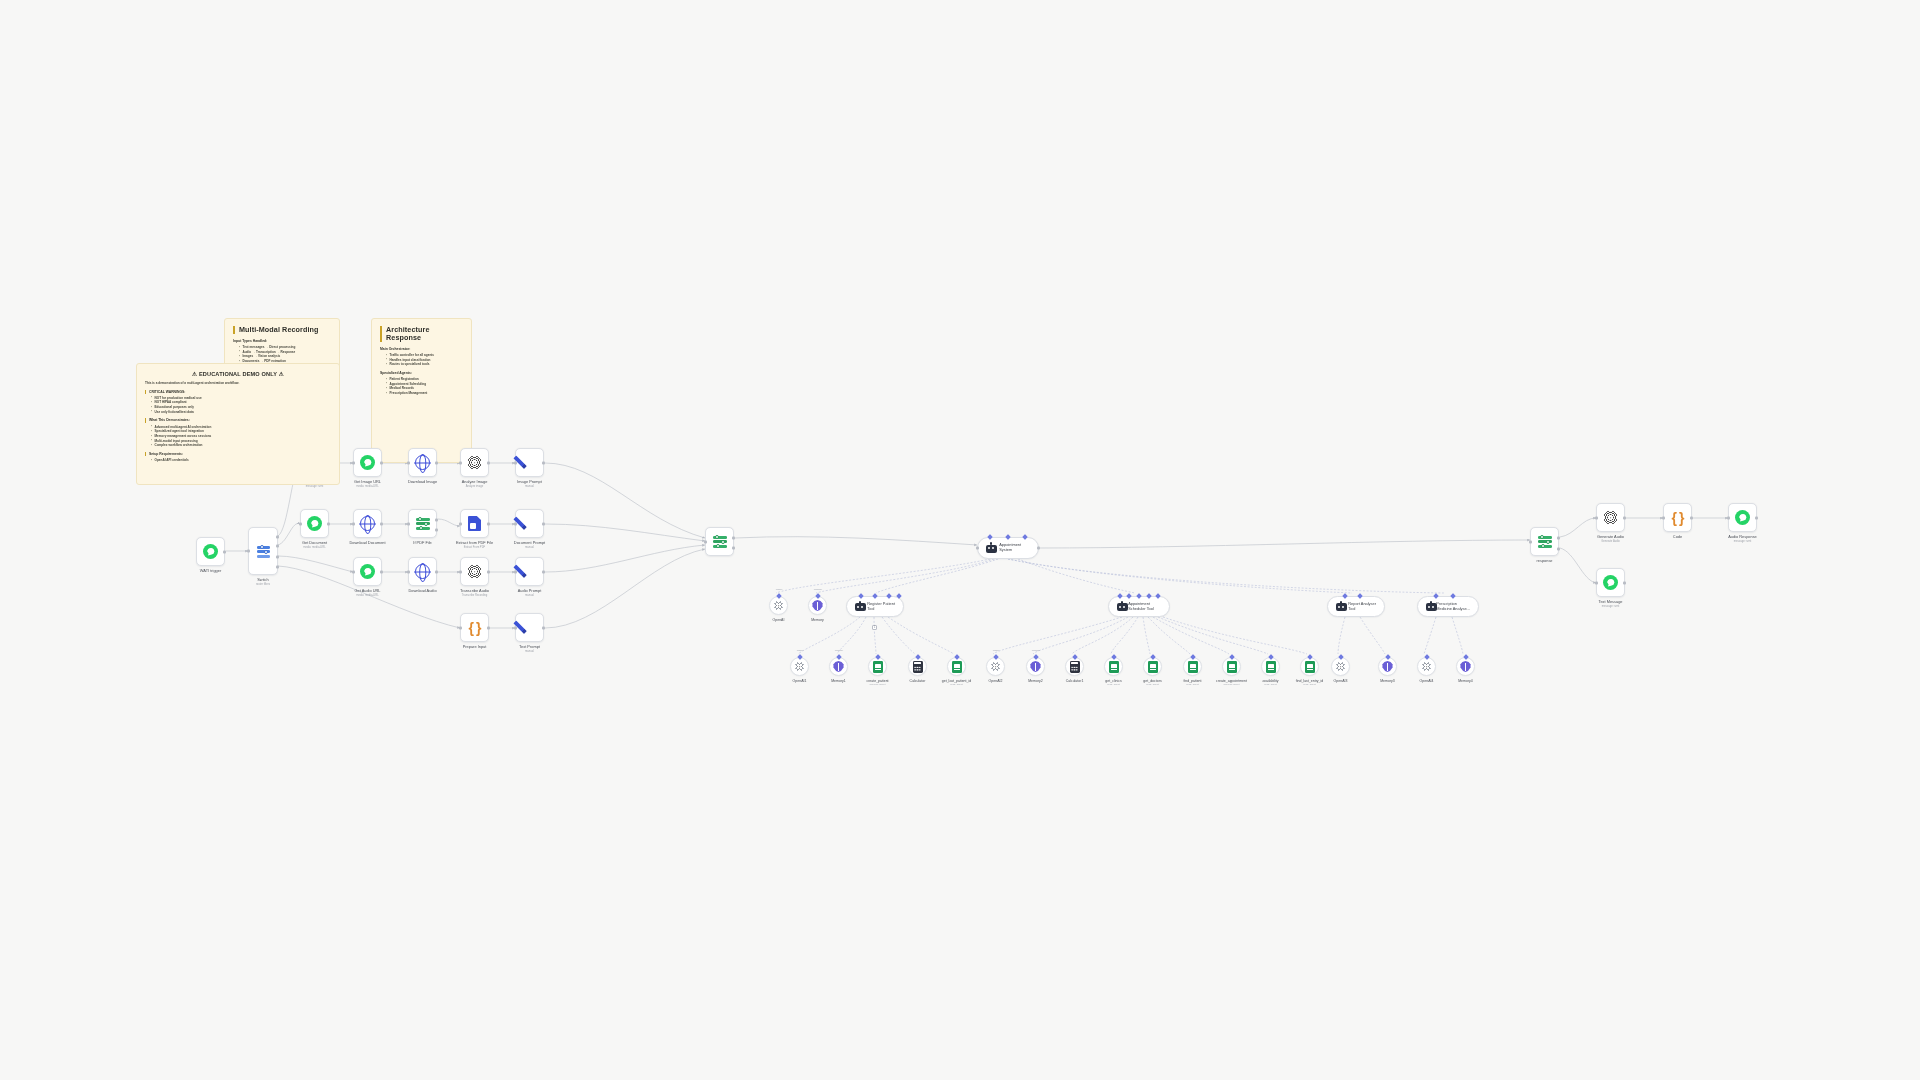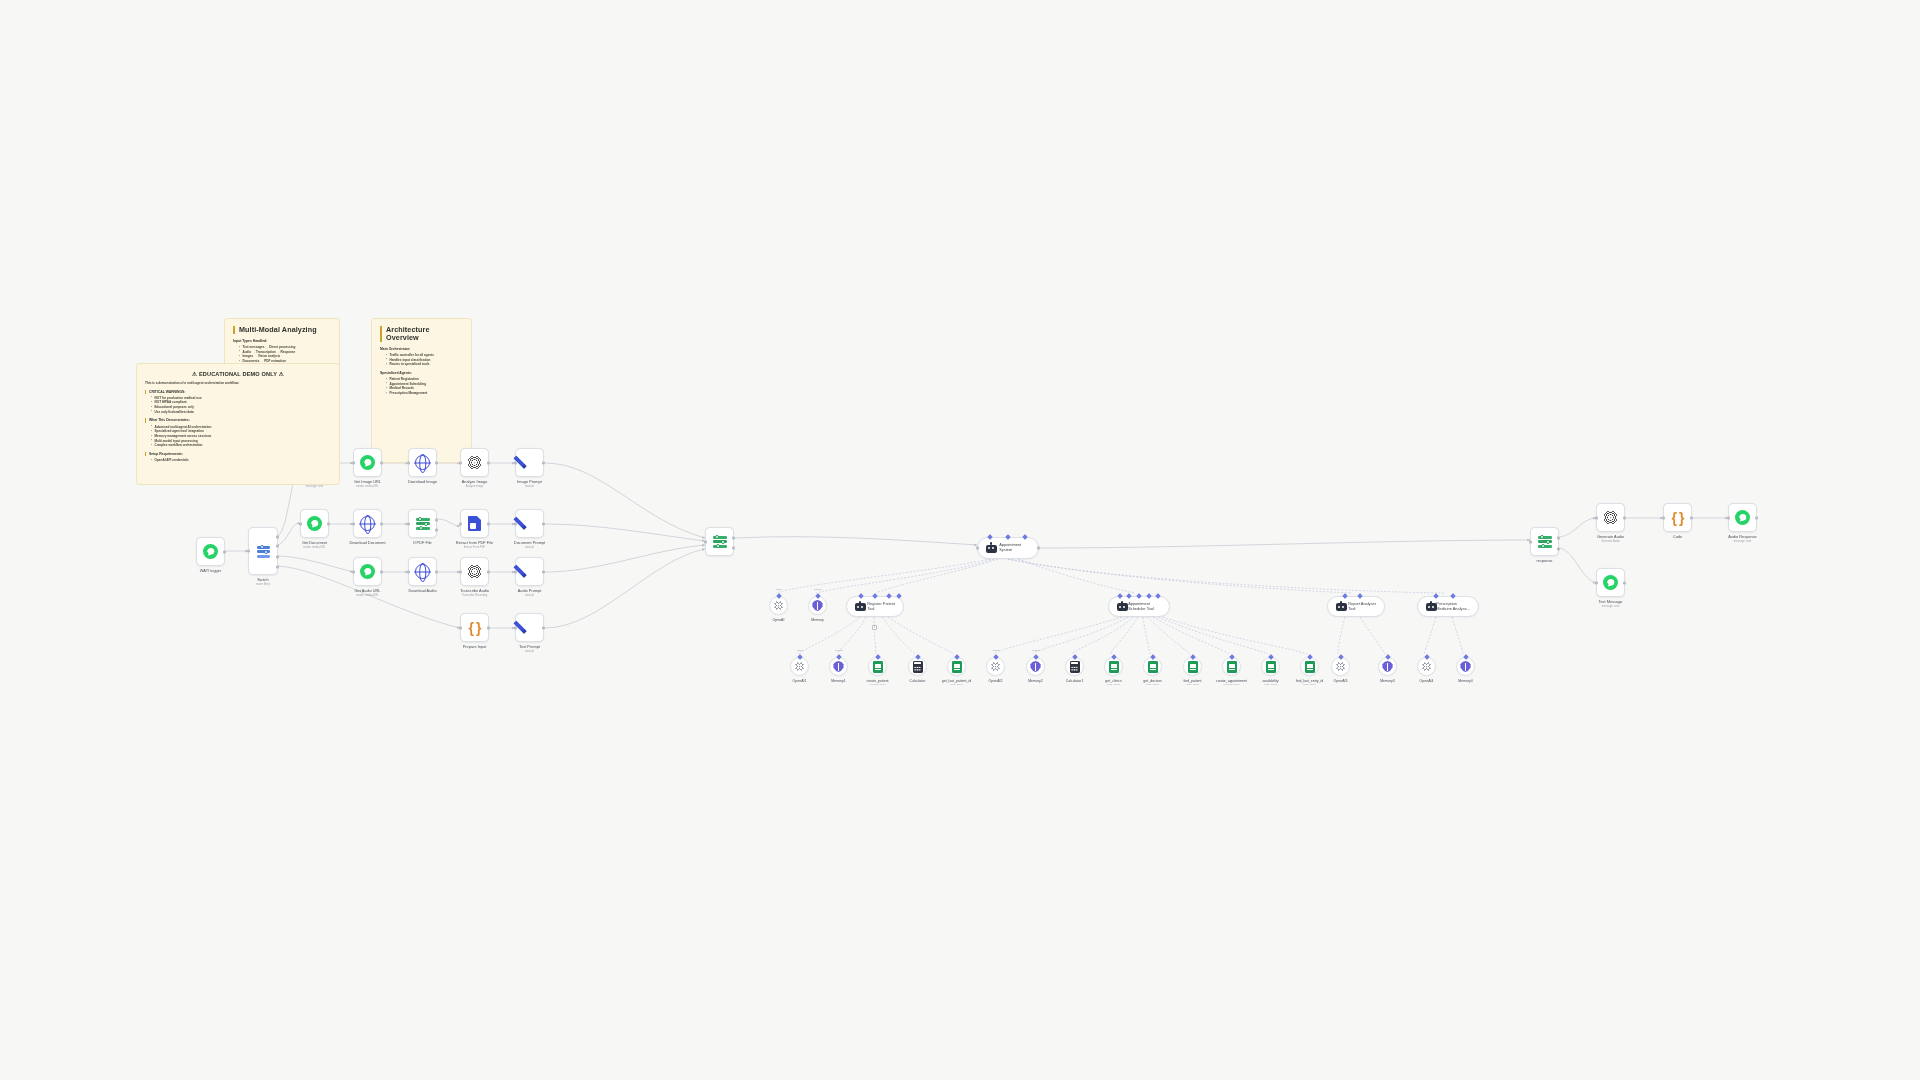--- a/index.html
+++ b/index.html
@@ -334,38 +334,38 @@
 
       <path d="M1345,617 C1340,636 1338,648 1338,654"></path>
       <path d="M1360,617 C1372,636 1382,648 1385,654"></path>
 
       <path d="M1436,617 C1430,636 1426,648 1424,654"></path>
       <path d="M1452,617 C1458,636 1462,648 1463,654"></path>
     </g>
   </svg>
 
   <div class="sticky" id="note-multimodal">
-    <h3>Multi-Modal Analyzing</h3>
+    <h3>Multi-Modal Recording</h3>
     <h4 class="plain">Input Types Handled:</h4>
     <ul>
       <li>Text messages → Direct processing</li>
       <li>Audio → Transcription → Response</li>
       <li>Images → Vision analysis</li>
       <li>Documents → PDF extraction</li>
     </ul>
     <h4 class="plain">Processing Flow:</h4>
     <ol>
       <li>Input classification (Switch node)</li>
       <li>Media download &amp; processing</li>
       <li>Content extraction &amp; analysis</li>
     </ol>
   </div>
 
   <div class="sticky" id="note-arch">
-    <h3>Architecture Overview</h3>
+    <h3>Architecture Response</h3>
     <h4 class="plain">Main Orchestrator:</h4>
     <ul>
       <li>Traffic controller for all agents</li>
       <li>Handles input classification</li>
       <li>Routes to specialized tools</li>
     </ul>
     <h4 class="plain">Specialized Agents:</h4>
     <ul>
       <li>Patient Registration</li>
       <li>Appointment Scheduling</li>

